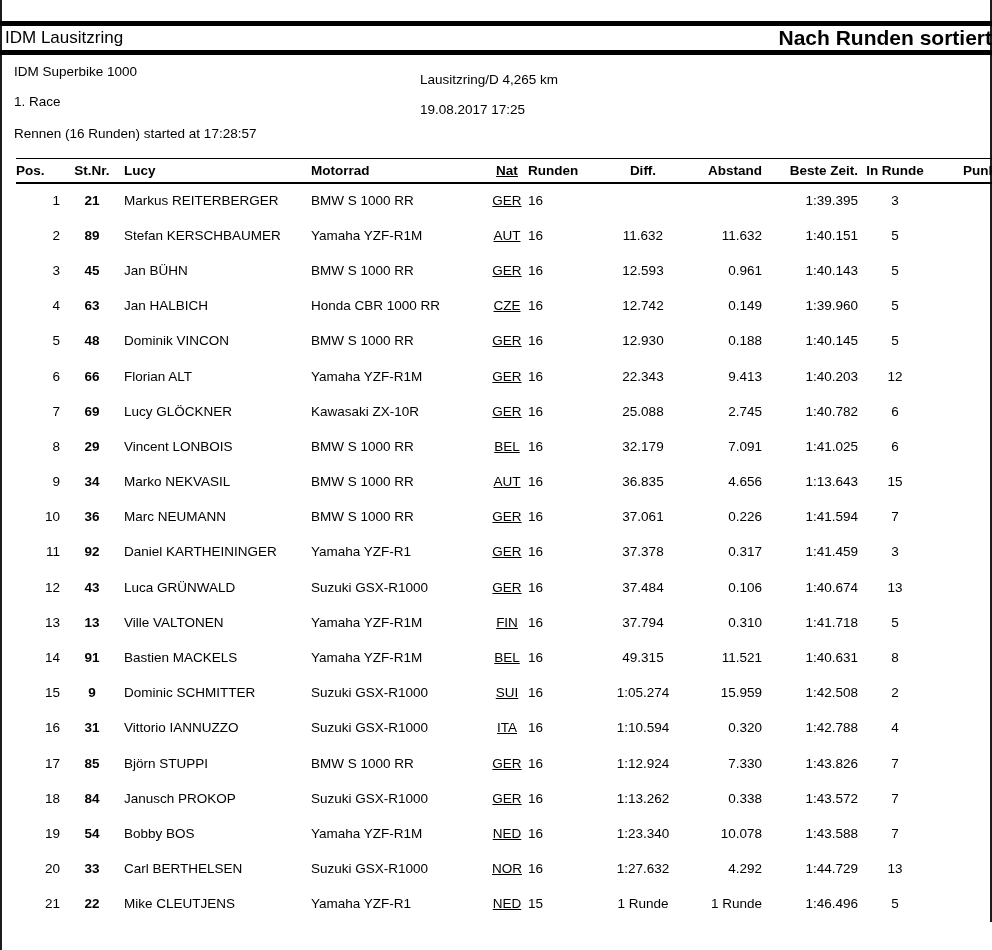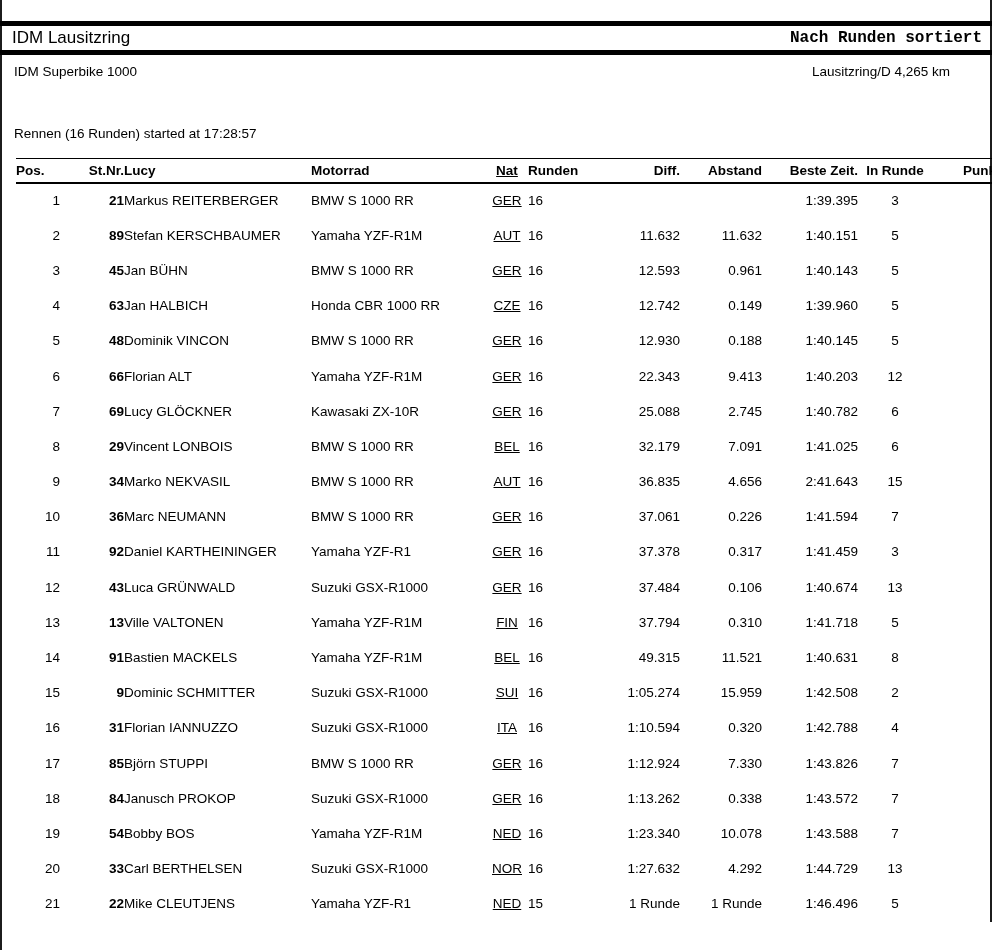--- a/index.html
+++ b/index.html
@@ -15,26 +15,26 @@
   .border-left  { position:absolute; left:0; top:0; width:2px; height:950px; background:#1c1c1c; }
   .border-right { position:absolute; right:0; top:0; width:2px; height:922px; background:#1c1c1c; }
 
   .topbar1 { position:absolute; top:21px; left:0; width:992px; height:5px; background:#000; }
   .topbar2 { position:absolute; top:50px; left:0; width:992px; height:5px; background:#000; }
 
   .titleband {
     position:absolute; top:26px; left:0; width:992px; height:24px;
     display:flex; justify-content:space-between; align-items:center;
   }
-  .title-left  { font-size:17px; font-weight:400; padding-left:12px; letter-spacing:0; }
-  .title-right { font-size:16px; font-weight:700; padding-right:10px;font-family:Liberation Mono, monospace; }
+  .title-left  { font-size:17px; font-weight:400; padding-left:5px; letter-spacing:0; }
+  .title-right { font-size:21px; font-weight:700; padding-right:0; }
 
   .info-row { position:absolute; left:0; width:992px; height:20px; font-size:13.5px; }
   .info-row .left-text { position:absolute; left:14px; top:2px; }
-  .info-row .right-text { position:absolute; left:420px; width:530px; top:2px; text-align:right; }
+  .info-row .right-text { position:absolute; left:420px; width:530px; top:10px; text-align:left; }
   .info-row1 { top:62px;padding-left:28px; }
   .info-row2 { top:92px; }
   .info-row3 { top:124px; }
 
   table.results {
     position:absolute; top:158px; left:16px; width:992px;
     border-collapse:collapse; table-layout:fixed;
   }
   table.results th, table.results td {
     font-size:13.5px; white-space:nowrap; overflow:hidden;
@@ -52,27 +52,27 @@
   .c-nat      { width:42px; }
   .c-runden   { width:78px; }
   .c-diff     { width:74px; }
   .c-abstand  { width:82px; }
   .c-beste    { width:96px; }
   .c-inrunde  { width:74px; }
   .c-punkte   { width:76px; }
 
   th.pos      { text-align:left;  padding-left:20px; }
   td.pos      { text-align:right; padding-right:5px; }
-  th.stnr,  td.stnr     { text-align:right; padding-right:6px; }
+  th.stnr,  td.stnr     { text-align:center; padding-right:6px; }
   td.stnr     { font-weight:700; }
   th.name,  td.name     { text-align:left; padding-left:4px; }
   th.motorrad, td.motorrad { text-align:left; padding-left:5px; }
   th.nat,   td.nat      { text-align:center;text-decoration:underline; }
   th.runden, td.runden  { text-align:left; }
-  th.diff,  td.diff     { text-align:right; padding-right:4px; }
+  th.diff,  td.diff     { text-align:center; padding-right:4px; }
   th.abstand, td.abstand{ text-align:right; padding-right:4px; }
   th.beste, td.beste    { text-align:right; padding-right:6px; }
   th.inrunde, td.inrunde{ text-align:center; }
   th.punkte, td.punkte  { text-align:right; padding-right:11px; }
   thead th { font-weight:700; }
 </style>
 </head>
 <body>
 
 <div class="page">
@@ -84,20 +84,24 @@
   <div class="titleband">
     <span class="title-left">IDM Lausitzring</span>
     <span class="title-right">Nach Runden sortiert</span>
   </div>
 
   <div class="topbar2"></div>
 
   <div class="info-row info-row1">
     <span class="left-text">IDM Superbike 1000</span>
     <span class="right-text">Lausitzring/D 4,265 km</span>
+  </div>
+  <div class="info-row info-row2">
+    <span class="left-text">1. Race</span>
+    <span class="right-text">19.08.2017 17:25</span>
   </div>
   <div class="info-row info-row3">
     <span class="left-text">Rennen (16 Runden) started at 17:28:57</span>
   </div>
 
   <table class="results">
     <colgroup>
       <col class="c-pos">
         <col class="c-stnr">
         <col class="c-name">
@@ -232,21 +236,21 @@
         </tr>
         <tr>
           <td class="pos">9</td>
           <td class="stnr">34</td>
           <td class="name">Marko NEKVASIL</td>
           <td class="motorrad">BMW S 1000 RR</td>
           <td class="nat">AUT</td>
           <td class="runden">16</td>
           <td class="diff">36.835</td>
           <td class="abstand">4.656</td>
-          <td class="beste">2:41.643</td>
+          <td class="beste">1:13.643</td>
           <td class="inrunde">15</td>
           <td class="punkte">7</td>
         </tr>
         <tr>
           <td class="pos">10</td>
           <td class="stnr">36</td>
           <td class="name">Marc NEUMANN</td>
           <td class="motorrad">BMW S 1000 RR</td>
           <td class="nat">GER</td>
           <td class="runden">16</td>
@@ -317,21 +321,21 @@
           <td class="runden">16</td>
           <td class="diff">1:05.274</td>
           <td class="abstand">15.959</td>
           <td class="beste">1:42.508</td>
           <td class="inrunde">2</td>
           <td class="punkte">1</td>
         </tr>
         <tr>
           <td class="pos">16</td>
           <td class="stnr">31</td>
-          <td class="name">Florian IANNUZZO</td>
+          <td class="name">Vittorio IANNUZZO</td>
           <td class="motorrad">Suzuki GSX-R1000</td>
           <td class="nat">ITA</td>
           <td class="runden">16</td>
           <td class="diff">1:10.594</td>
           <td class="abstand">0.320</td>
           <td class="beste">1:42.788</td>
           <td class="inrunde">4</td>
           <td class="punkte">0</td>
         </tr>
         <tr>

